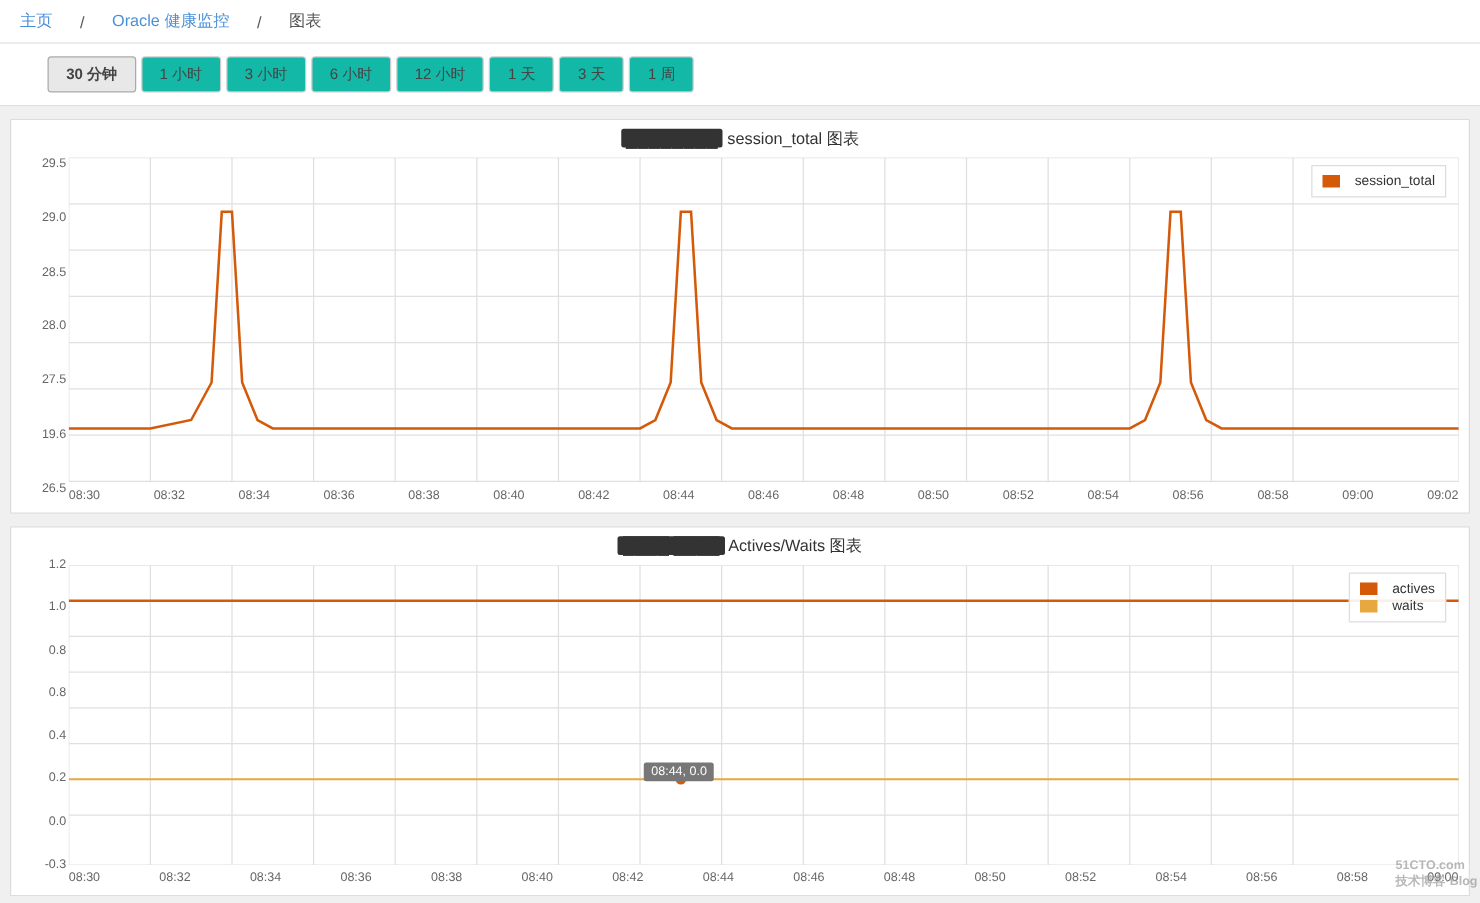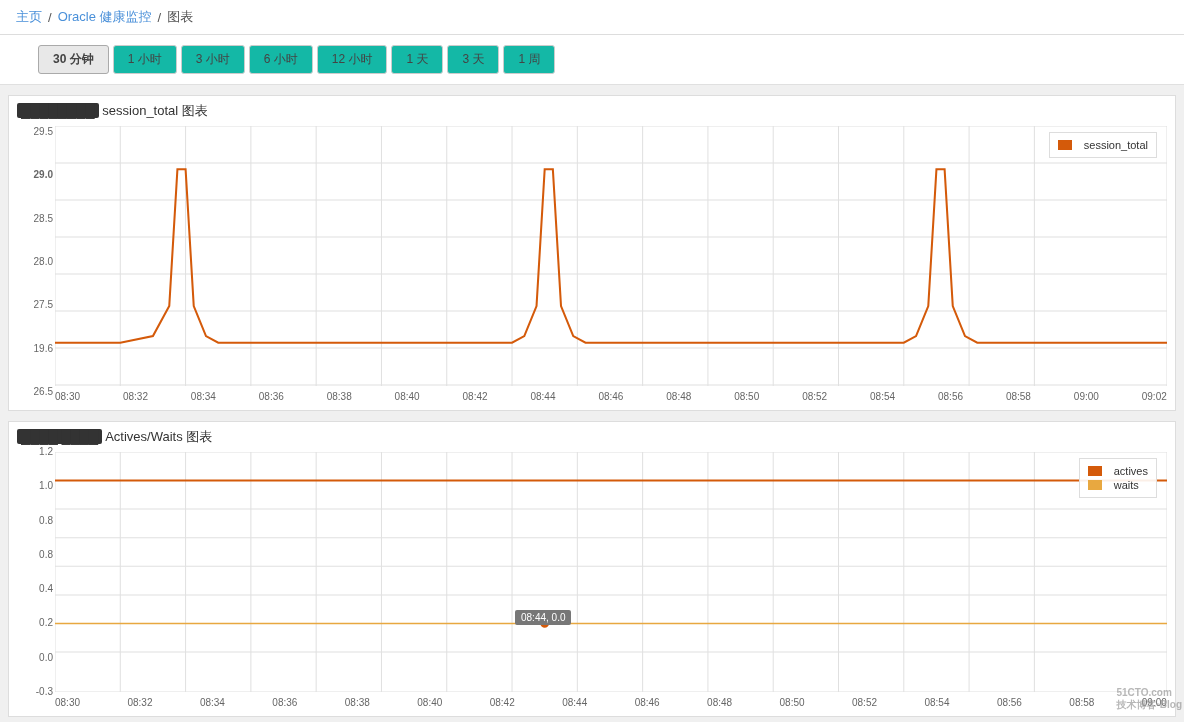--- a/index.html
+++ b/index.html
@@ -1,30 +1,30 @@
 <!DOCTYPE html>
 <html><head>
   <meta charset="utf-8">
   <style>
     * { margin: 0; padding: 0; box-sizing: border-box; }
     body { font-family: Arial, sans-serif; font-size: 12px; background: #f0f0f0; color: #333; }
     
     .header { background: #fff; border-bottom: 1px solid #ddd; padding: 8px 16px; display: flex; align-items: center; gap: 8px; }
-    .breadcrumb { display: flex; align-items: center; gap: 6px; font-size: 13px; color: #555; }
+    .breadcrumb { display: flex; align-items: center; gap: 22px; font-size: 13px; color: #555; }
     .breadcrumb a { color: #4a90d9; text-decoration: none; }
     
     .toolbar { background: #fff; padding: 10px 16px; border-bottom: 1px solid #e0e0e0; }
     .time-buttons { display: flex; gap: 4px; margin-left: 22px; }
     .time-btn { padding: 5px 14px; border: 1px solid #ccc; background: #14b8a6; cursor: pointer; font-size: 12px; border-radius: 3px; color: #444; }
     .time-btn.active { background: #e8e8e8; border-color: #aaa; font-weight: bold; }
     
     .content { padding: 10px 8px; background: #f0f0f0; }
     
     .chart-container { background: #fff; border: 1px solid #ddd; margin-bottom: 10px; padding: 6px 8px; position: relative; }
-    .chart-title { font-size: 13px; color: #333; margin-bottom: 4px; padding-bottom: 2px; }
+    .chart-title { text-align: center; font-size: 13px; color: #333; margin-bottom: 4px; padding-bottom: 2px; }
     
     .chart-wrapper { display: flex; width: 100%; }
     .y-axis { width: 38px; flex-shrink: 0; position: relative; }
     .y-label { position: absolute; right: 4px; font-size: 10px; color: #666; transform: translateY(50%); }
     .svg-area { flex: 1; position: relative; }
     .legend { position: absolute; top: 6px; right: 10px; background: rgba(255,255,255,0.9); border: 1px solid #ddd; padding: 4px 8px; font-size: 11px; }
     .legend-item { display: flex; align-items: center; gap: 12px; margin: 2px 0; }
     .legend-color { width: 14px; height: 10px; display: inline-block; }
     
     .x-axis { display: flex; margin-left: 38px; justify-content: space-between; padding: 2px 0; }
@@ -62,21 +62,21 @@
 <div class="content">
 
   <div class="chart-container">
     <div class="chart-title">
       <span style="background:#333;color:#333;border-radius:2px;padding:0 4px;">████████</span> session_total 图表
     </div>
     <div class="chart-wrapper">
       <div class="y-axis" style="height:260px;position:relative;">
 
       <span class="y-label" style="bottom: auto; top: -6px; right: 2px; position: absolute; font-size: 10px; color: rgb(102, 102, 102);">29.5</span>
-          <span class="y-label" style="bottom: auto; top: 37.3333px; right: 2px; position: absolute; font-size: 10px; color: rgb(102, 102, 102); font-weight: bold;">29.0</span>
+          <span class="y-label" style="bottom: auto; top: 37.3333px; right: 2px; position: absolute; font-size: 10px; color: rgb(102, 102, 102);">29.0</span>
           <span class="y-label" style="bottom: auto; top: 80.6667px; right: 2px; position: absolute; font-size: 10px; color: rgb(102, 102, 102);">28.5</span>
           <span class="y-label" style="bottom: auto; top: 124px; right: 2px; position: absolute; font-size: 10px; color: rgb(102, 102, 102);">28.0</span>
           <span class="y-label" style="bottom: auto; top: 167.333px; right: 2px; position: absolute; font-size: 10px; color: rgb(102, 102, 102);">27.5</span>
           <span class="y-label" style="bottom: auto; top: 210.667px; right: 2px; position: absolute; font-size: 10px; color: rgb(102, 102, 102);">19.6</span>
           <span class="y-label" style="bottom: auto; top: 254px; right: 2px; position: absolute; font-size: 10px; color: rgb(102, 102, 102);">26.5</span>
         </div>
       <div class="svg-area" style="position:relative;">
         <svg width="100%" height="260" viewBox="0 0 1090 260" preserveAspectRatio="none" xmlns="http://www.w3.org/2000/svg">
 
           <line x1="0" y1="0" x2="1090" y2="0" stroke="#e0e0e0" stroke-width="1"></line>

